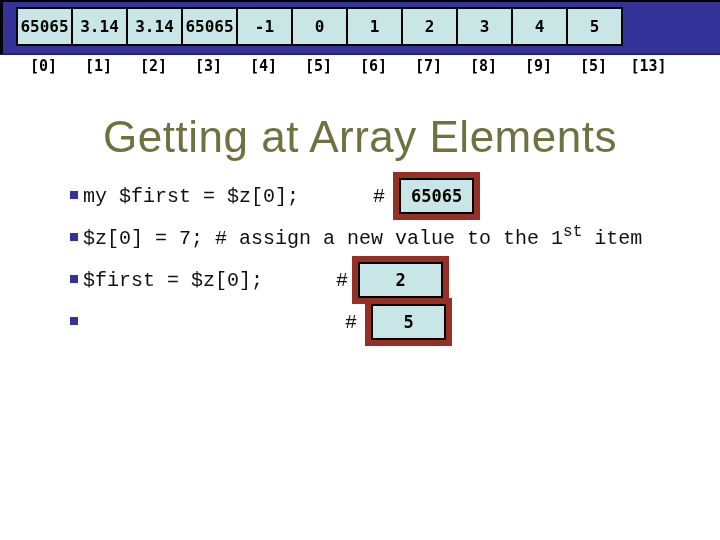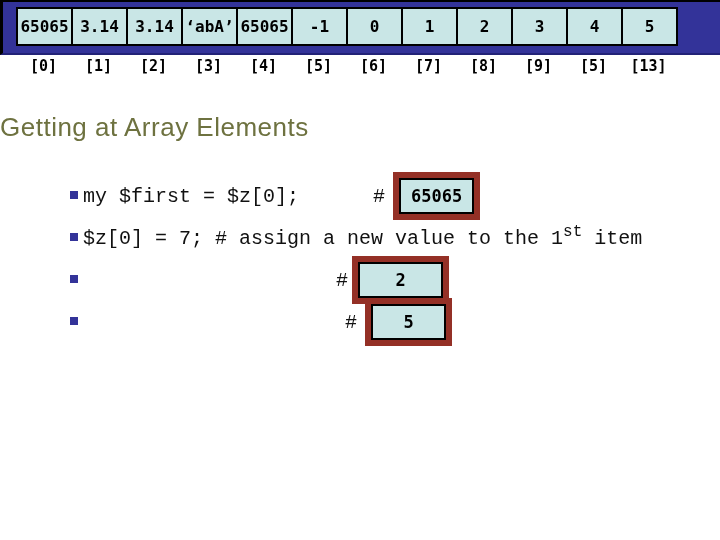--- a/index.html
+++ b/index.html
@@ -46,21 +46,22 @@
     width: 55px;
     text-align: center;
     font-family: "DejaVu Sans Mono", monospace;
     font-size: 15px; font-weight: bold; color: #000;
   }
 
   
   .title {
     position: absolute; left: 0; top: 112px;
     width: 720px; margin: 0;
-    font-size: 26px; font-weight: 400;
+    text-align: center;
+    font-size: 44px; font-weight: 400;
     color: #6E7240;
     letter-spacing: 0.5px;
   }
 
   
   .bullets {
     position: absolute; left: 70px; top: 175px;
     width: 645px;
   }
   .row { position: relative; height: 42px; }
@@ -104,21 +105,20 @@
 </head>
 <body>
 
 <div class="slide">
 
   <div class="banner">
     <div class="cells">
       <div class="cell">65065</div>
       <div class="cell">3.14</div>
       <div class="cell">3.14</div>
-      <div class="cell">‘abA’</div>
       <div class="cell">65065</div>
       <div class="cell">-1</div>
       <div class="cell">0</div>
       <div class="cell">1</div>
       <div class="cell">2</div>
       <div class="cell">3</div>
       <div class="cell">4</div>
       <div class="cell">5</div>
     </div>
   </div>
@@ -149,20 +149,21 @@
       <span class="valbox r1-box">65065</span>
     </div>
 
     <div class="row">
       <span class="sq"></span>
       <span class="code"><span>$z[0] = 7; # assign a new value to the 1</span><sup>st</sup><span> item</span></span>
     </div>
 
     <div class="row">
       <span class="sq"></span>
+      <span class="code">$first = $z[0];</span>
       <span class="hash r3-hash">#</span>
       <span class="valbox r3-box">2</span>
     </div>
 
 
     <div class="row">
       <span class="sq"></span>
       <span class="hash r5-hash">#</span>
       <span class="valbox r5-box">5</span>
     </div>

